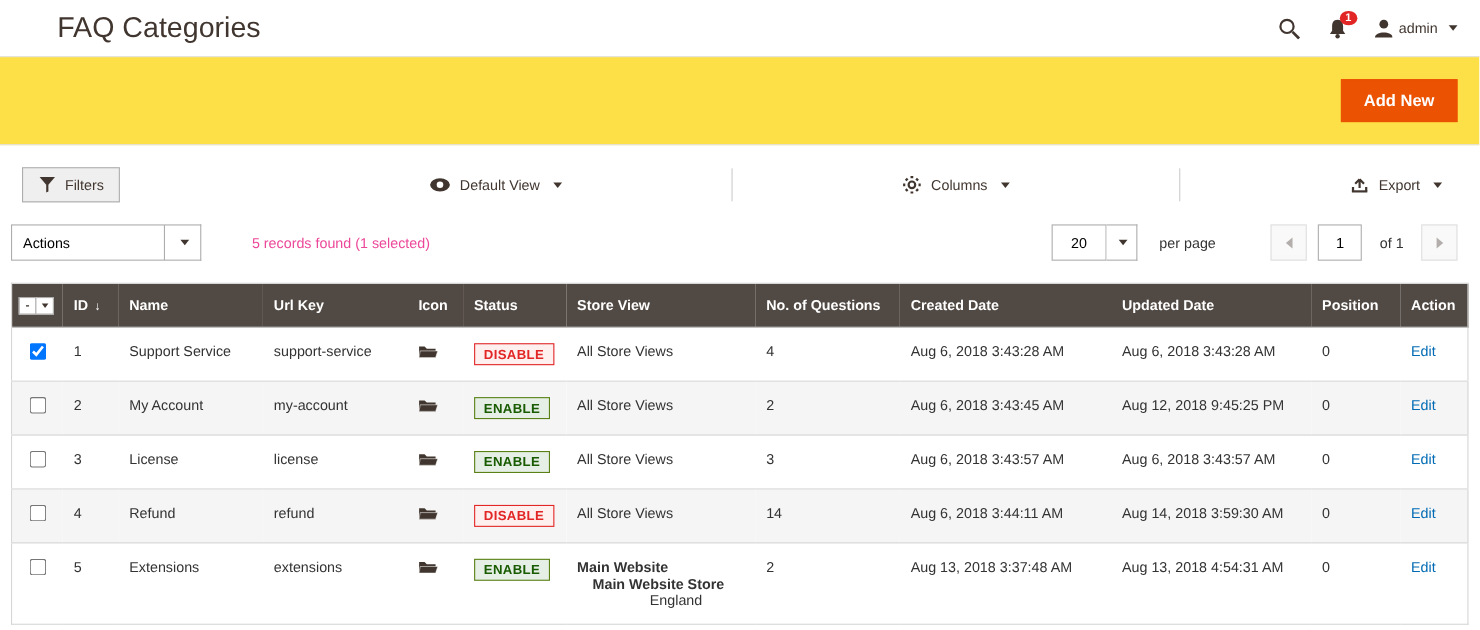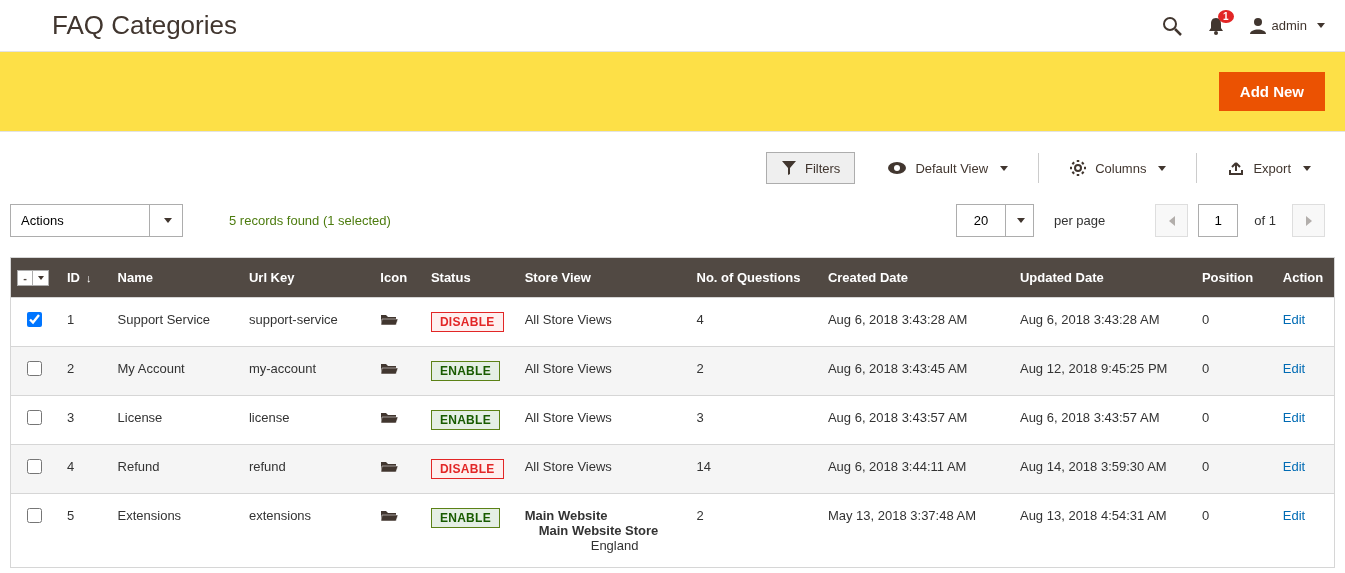--- a/index.html
+++ b/index.html
@@ -8,31 +8,31 @@
   .page-header { display: flex; align-items: center; padding: 10px 20px 10px 12px; margin-left: 40px; }
   .page-title { font-size: 26px; font-weight: 300; color: #41362f; flex: 1; }
   .header-icons { display: flex; align-items: center; gap: 24px; }
   .search-icon, .bell-icon, .user-icon { cursor: pointer; display: flex; align-items: center; position: relative; }
   .bell-badge { position: absolute; top: -6px; right: -8px; background: #e22626; color: #fff; border-radius: 50%; font-size: 10px; font-weight: bold; padding: 1px 5px; }
   .admin-menu { display:flex; align-items:center; gap:6px; cursor:pointer; font-size:13px; color:#41362f; }
   
   .page-actions-bar { background: #fde047; border-top:1px solid #e3e3e3; border-bottom:1px solid #e3e3e3; padding: 20px 20px; display:flex; justify-content:flex-end; }
   .btn-primary { background:#eb5202; color:#fff; border:1px solid #eb5202; font-size:15px; font-weight:600; padding:10px 20px; cursor:pointer; }
   
-  .toolbar-row1 { display:flex; justify-content:flex-end; align-items:center; gap: 0; padding: 20px 20px 10px 20px; }
+  .toolbar-row1 { display:flex; justify-content:space-between; align-items:center; gap: 0; padding: 20px 20px 10px 20px; }
   .tb-btn { display:flex; align-items:center; gap:8px; padding:7px 14px; background:#fff; border:none; cursor:pointer; font-size:13px; color:#41362f; }
   .tb-btn.filters-btn { background:#efefef; border:1px solid #adadad; }
   .tb-divider { width:1px; height:30px; background:#ccc; margin:0 16px; }
   .caret-down { width:0; height:0; border-left:4px solid transparent; border-right:4px solid transparent; border-top:5px solid #41362f; display:inline-block; margin-left:4px; }
 
   .toolbar-row2 { display:flex; align-items:center; padding: 10px 20px 20px 10px; gap:16px; }
   .mass-actions { display:flex; }
   .mass-actions select { -webkit-appearance:none; appearance:none; border:1px solid #adadad; height:33px; padding:0 10px; font-size:13px; width:140px; background:#fff; }
   .mass-actions .caret-box { border:1px solid #adadad; border-left:none; width:33px; height:33px; display:flex; align-items:center; justify-content:center; background:#fff; cursor:pointer; }
-  .records-found { color:#4d7c0f; font-size:13px; margin-left:30px; }
+  .records-found { color:#ec4899; font-size:13px; margin-left:30px; }
   .spacer { flex:1; }
   .pager { display:flex; align-items:center; gap:10px; }
   .page-size { display:flex; align-items:center; gap:0; }
   .page-size input { width:50px; height:33px; border:1px solid #adadad; text-align:center; font-size:13px; }
   .page-size .caret-box { border:1px solid #adadad; border-left:none; width:28px; height:33px; display:flex; align-items:center; justify-content:center; background:#fff; cursor:pointer; }
   .per-page-label { margin-left:10px; }
   .pg-btn { width:33px; height:33px; border:1px solid #adadad; background:#efefef; display:flex; align-items:center; justify-content:center; cursor:pointer; }
   .pg-btn.disabled { opacity:0.4; cursor:default; }
   .pg-input { width:40px; height:33px; border:1px solid #adadad; text-align:center; }
   .pg-total { margin:0 6px; }
@@ -310,19 +310,19 @@
         <td>Extensions</td>
         <td>extensions</td>
         <td class="folder-icon">
           <svg width="18" height="14">
             <use href="#svg-folder"></use>
           </svg>
         </td>
         <td><span class="badge enable">ENABLE</span></td>
         <td class="store-view"><span class="sv-main">Main Website</span><span class="sv-store">Main Website Store</span><span class="sv-leaf">England</span></td>
         <td>2</td>
-        <td>May 13, 2018 3:37:48 AM</td>
+        <td>Aug 13, 2018 3:37:48 AM</td>
         <td>Aug 13, 2018 4:54:31 AM</td>
         <td>0</td>
         <td><span class="edit-link">Edit</span></td>
       </tr>
     </tbody>
 </table>
 
 </body></html>

